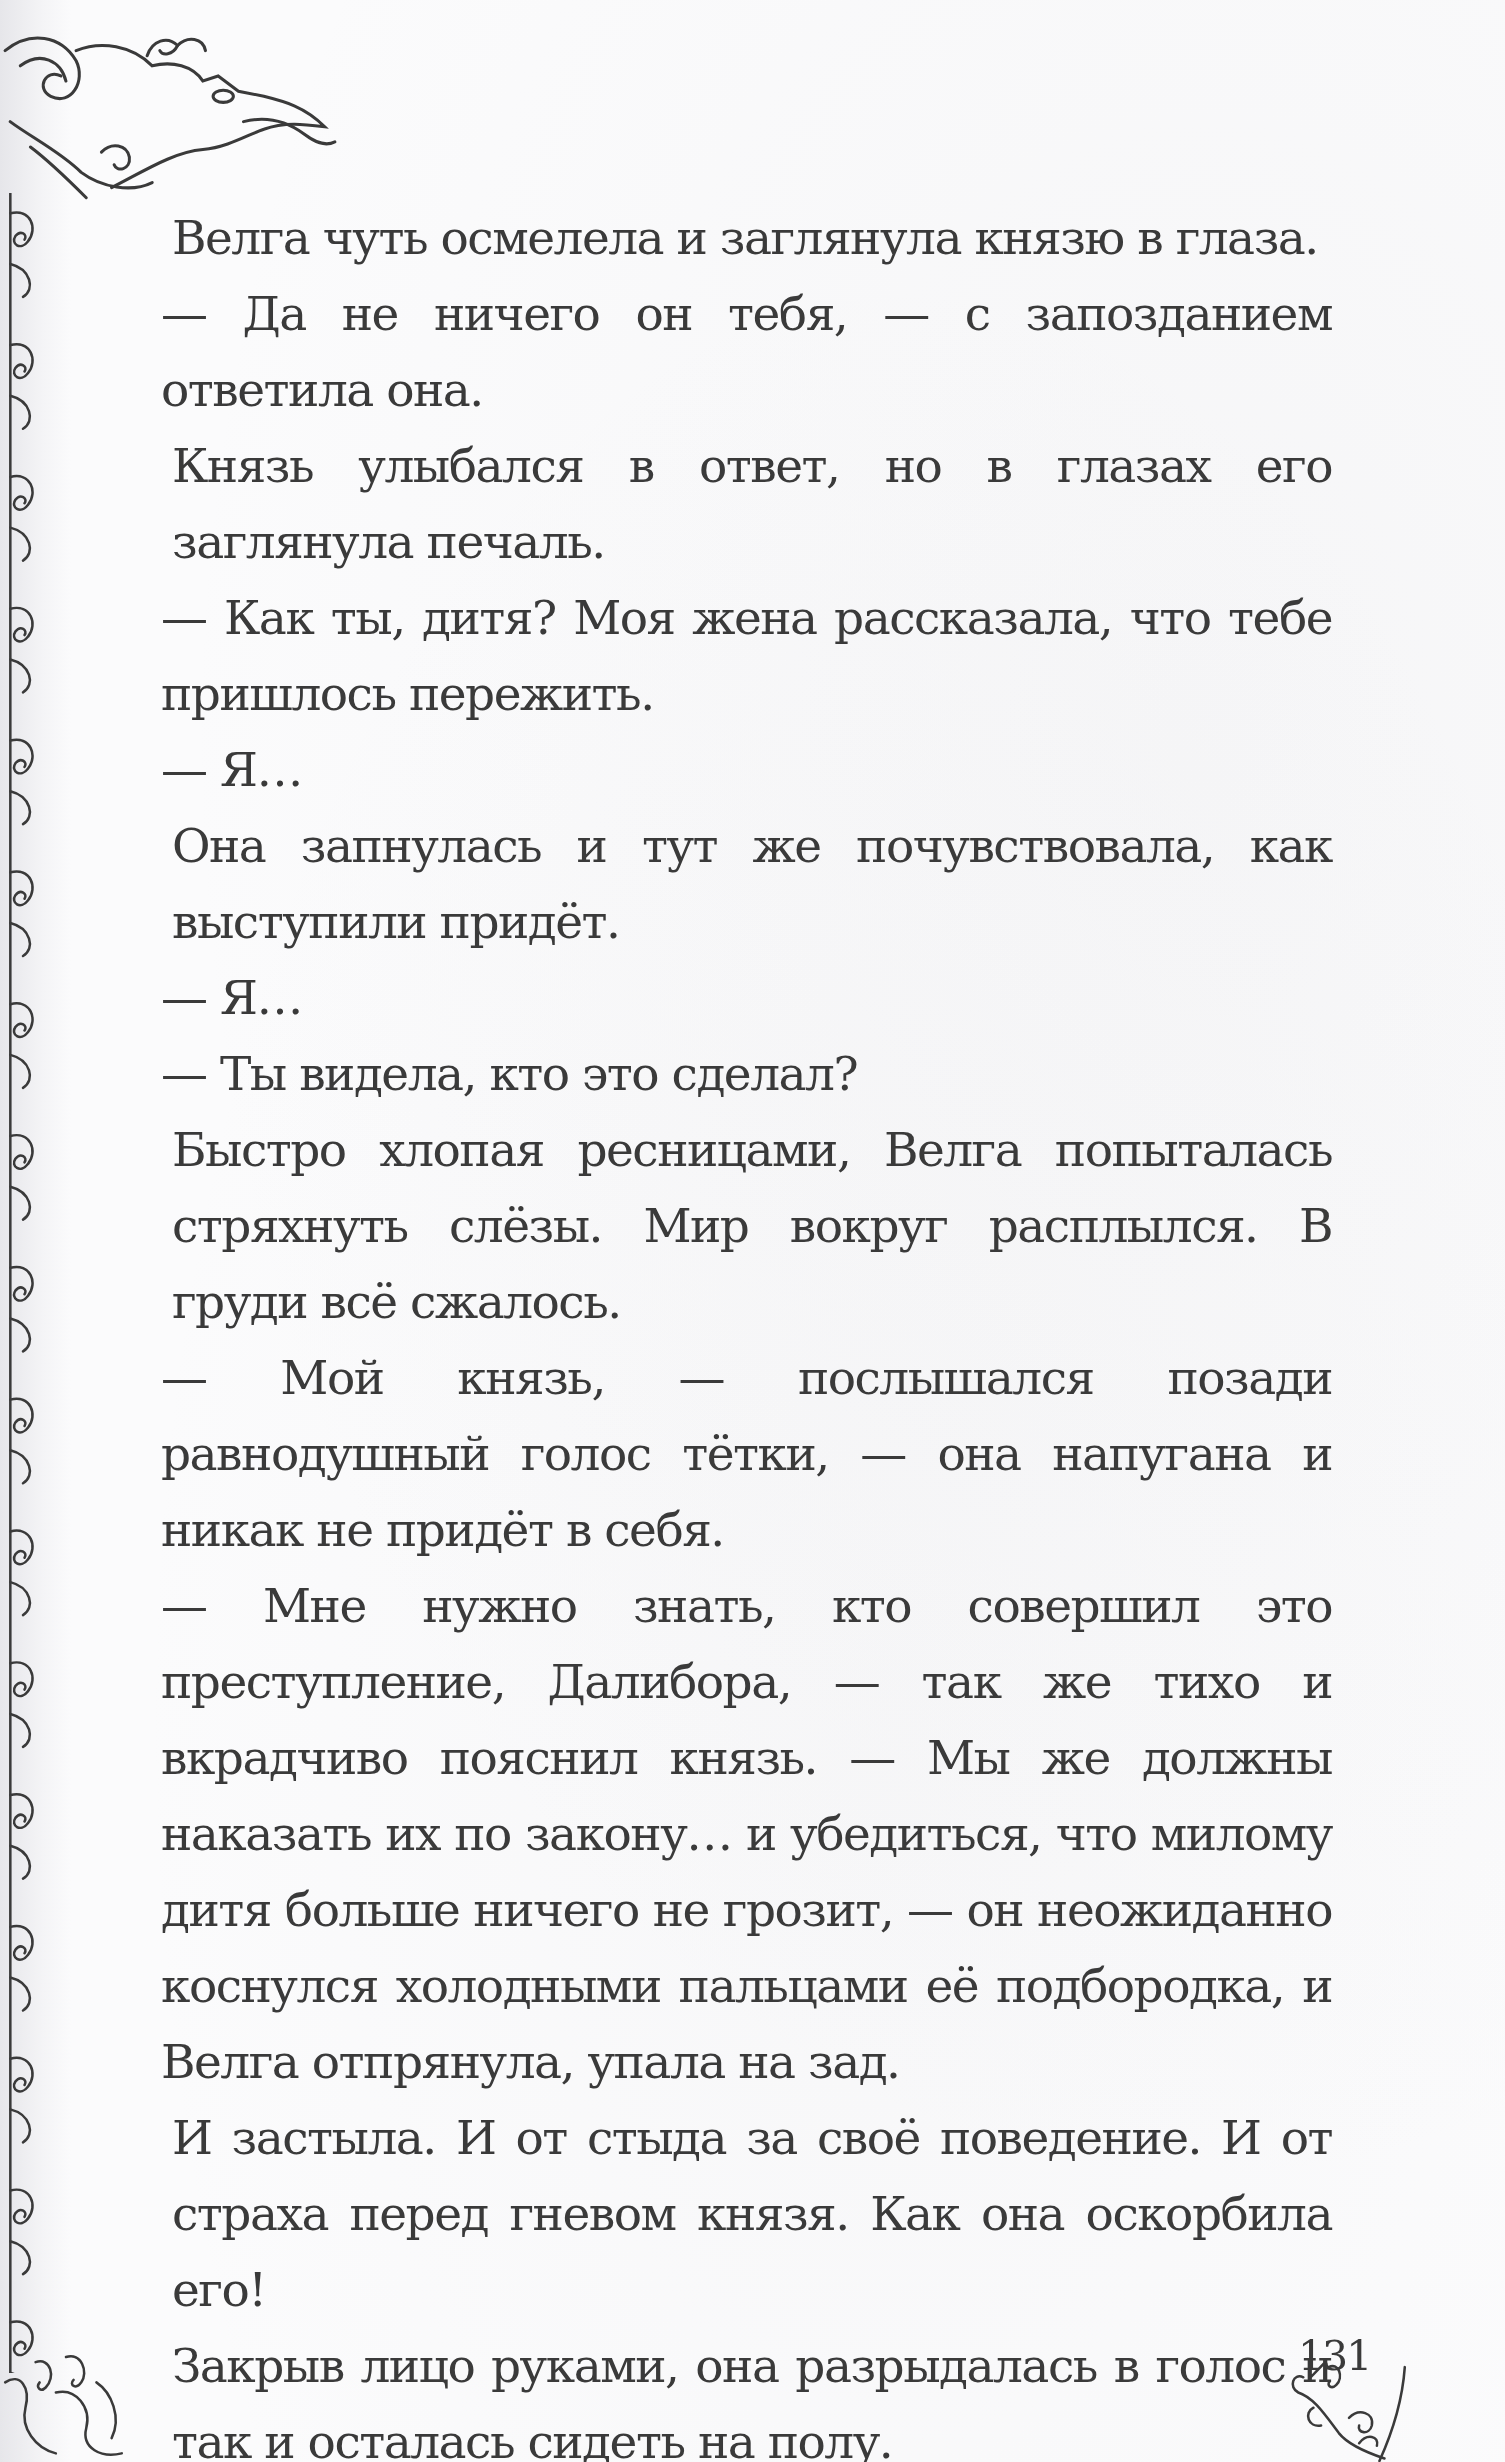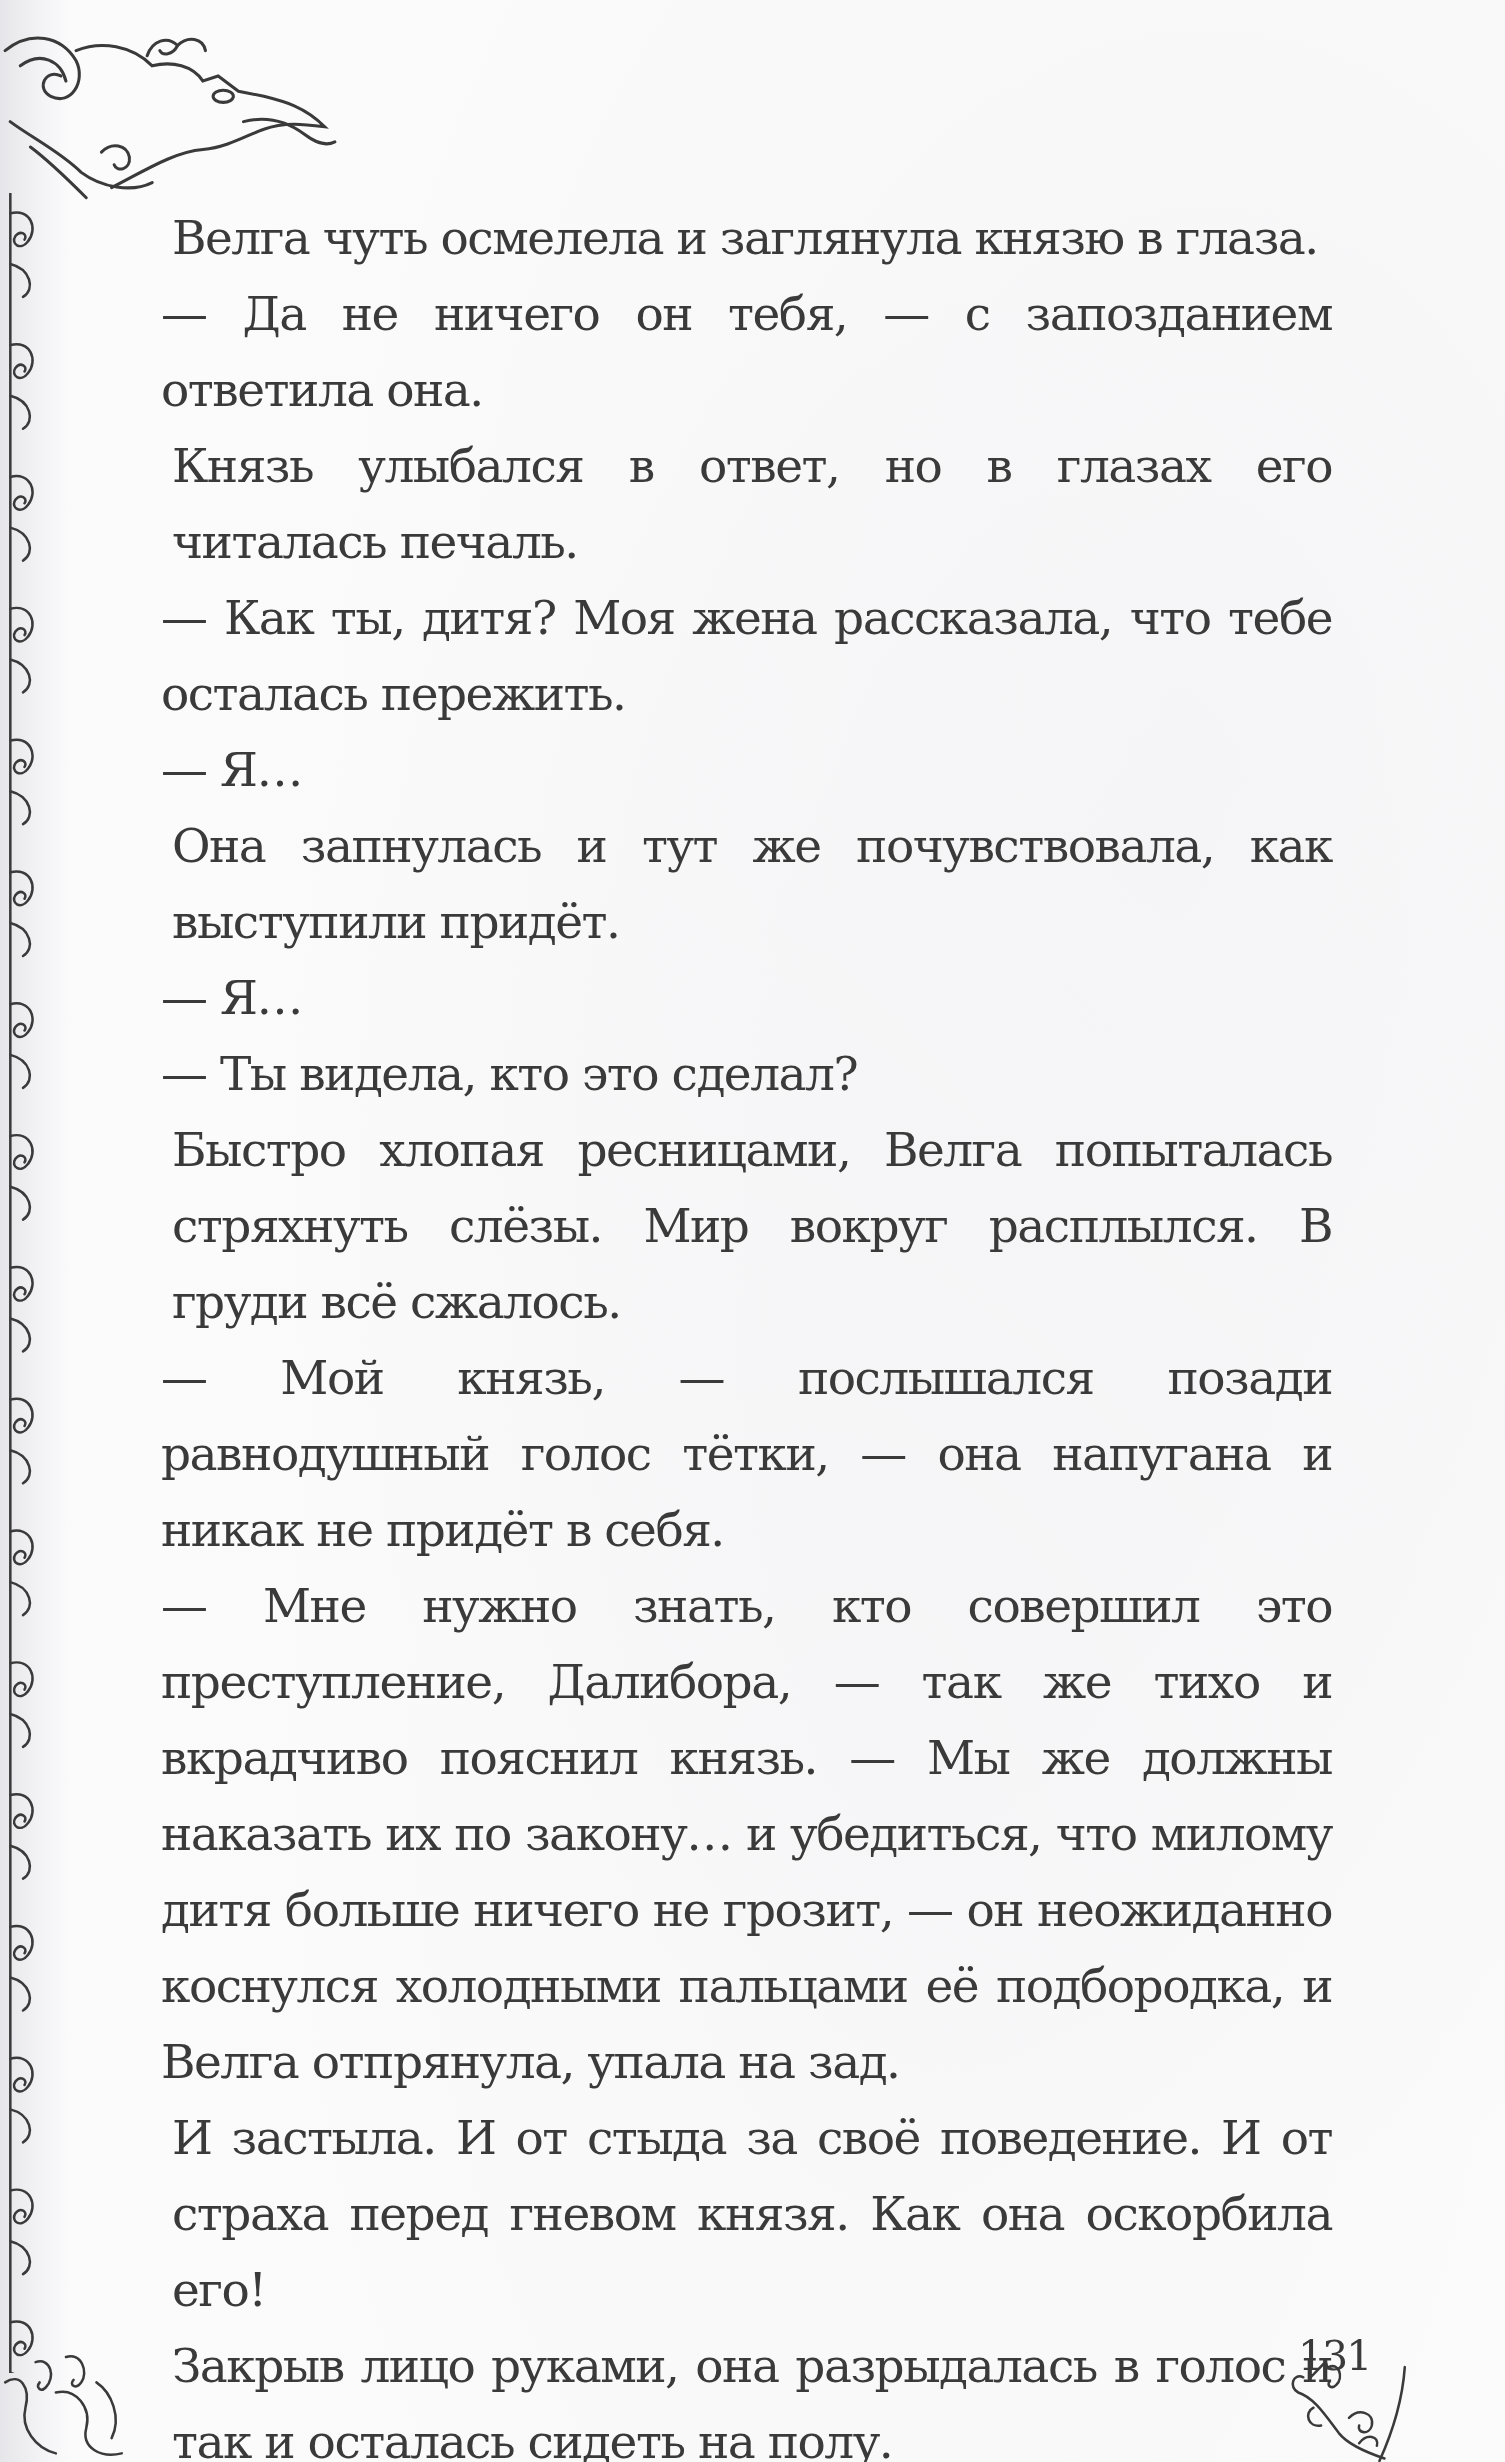--- a/index.html
+++ b/index.html
@@ -98,22 +98,22 @@
   <path d="M90 20 C 110 10, 120 40, 105 55 C 95 65, 85 55, 92 48"></path>
   <path d="M60 100 C 40 110, 50 140, 75 135"></path>
   <path d="M130 120 C 150 100, 180 110, 175 135 C 170 155, 145 150, 150 135"></path>
   <path d="M240 20 C 235 90, 215 150, 190 205"></path>
   <path d="M150 170 C 165 150, 190 155, 185 175"></path>
 </svg>
 
 <div class="text-block">
   <p class="indent">Велга чуть осмелела и заглянула князю в глаза.</p>
   <p class="dialog">— Да не ничего он тебя, — с запозданием ответила она.</p>
-  <p class="indent">Князь улыбался в ответ, но в глазах его читалась печаль.</p>
-  <p class="dialog">— Как ты, дитя? Моя жена рассказала, что тебе осталась пережить.</p>
+  <p class="indent">Князь улыбался в ответ, но в глазах его заглянула печаль.</p>
+  <p class="dialog">— Как ты, дитя? Моя жена рассказала, что тебе пришлось пережить.</p>
   <p class="dialog">— Я…</p>
   <p class="indent">Она запнулась и тут же почувствовала, как выступили придёт.</p>
   <p class="dialog">— Я…</p>
   <p class="dialog">— Ты видела, кто это сделал?</p>
   <p class="indent">Быстро хлопая ресницами, Велга попыталась стряхнуть слёзы. Мир вокруг расплылся. В груди всё сжалось.</p>
   <p class="dialog">— Мой князь, — послышался позади равнодушный голос тётки, — она напугана и никак не придёт в себя.</p>
   <p class="dialog">— Мне нужно знать, кто совершил это преступление, Далибора, — так же тихо и вкрадчиво пояснил князь. — Мы же должны наказать их по закону… и убедиться, что милому дитя больше ничего не грозит, — он неожиданно коснулся холодными пальцами её подбородка, и Велга отпрянула, упала на зад.</p>
   <p class="indent">И застыла. И от стыда за своё поведение. И от страха перед гневом князя. Как она оскорбила его!</p>
   <p class="indent">Закрыв лицо руками, она разрыдалась в голос и так и осталась сидеть на полу.</p>
 

